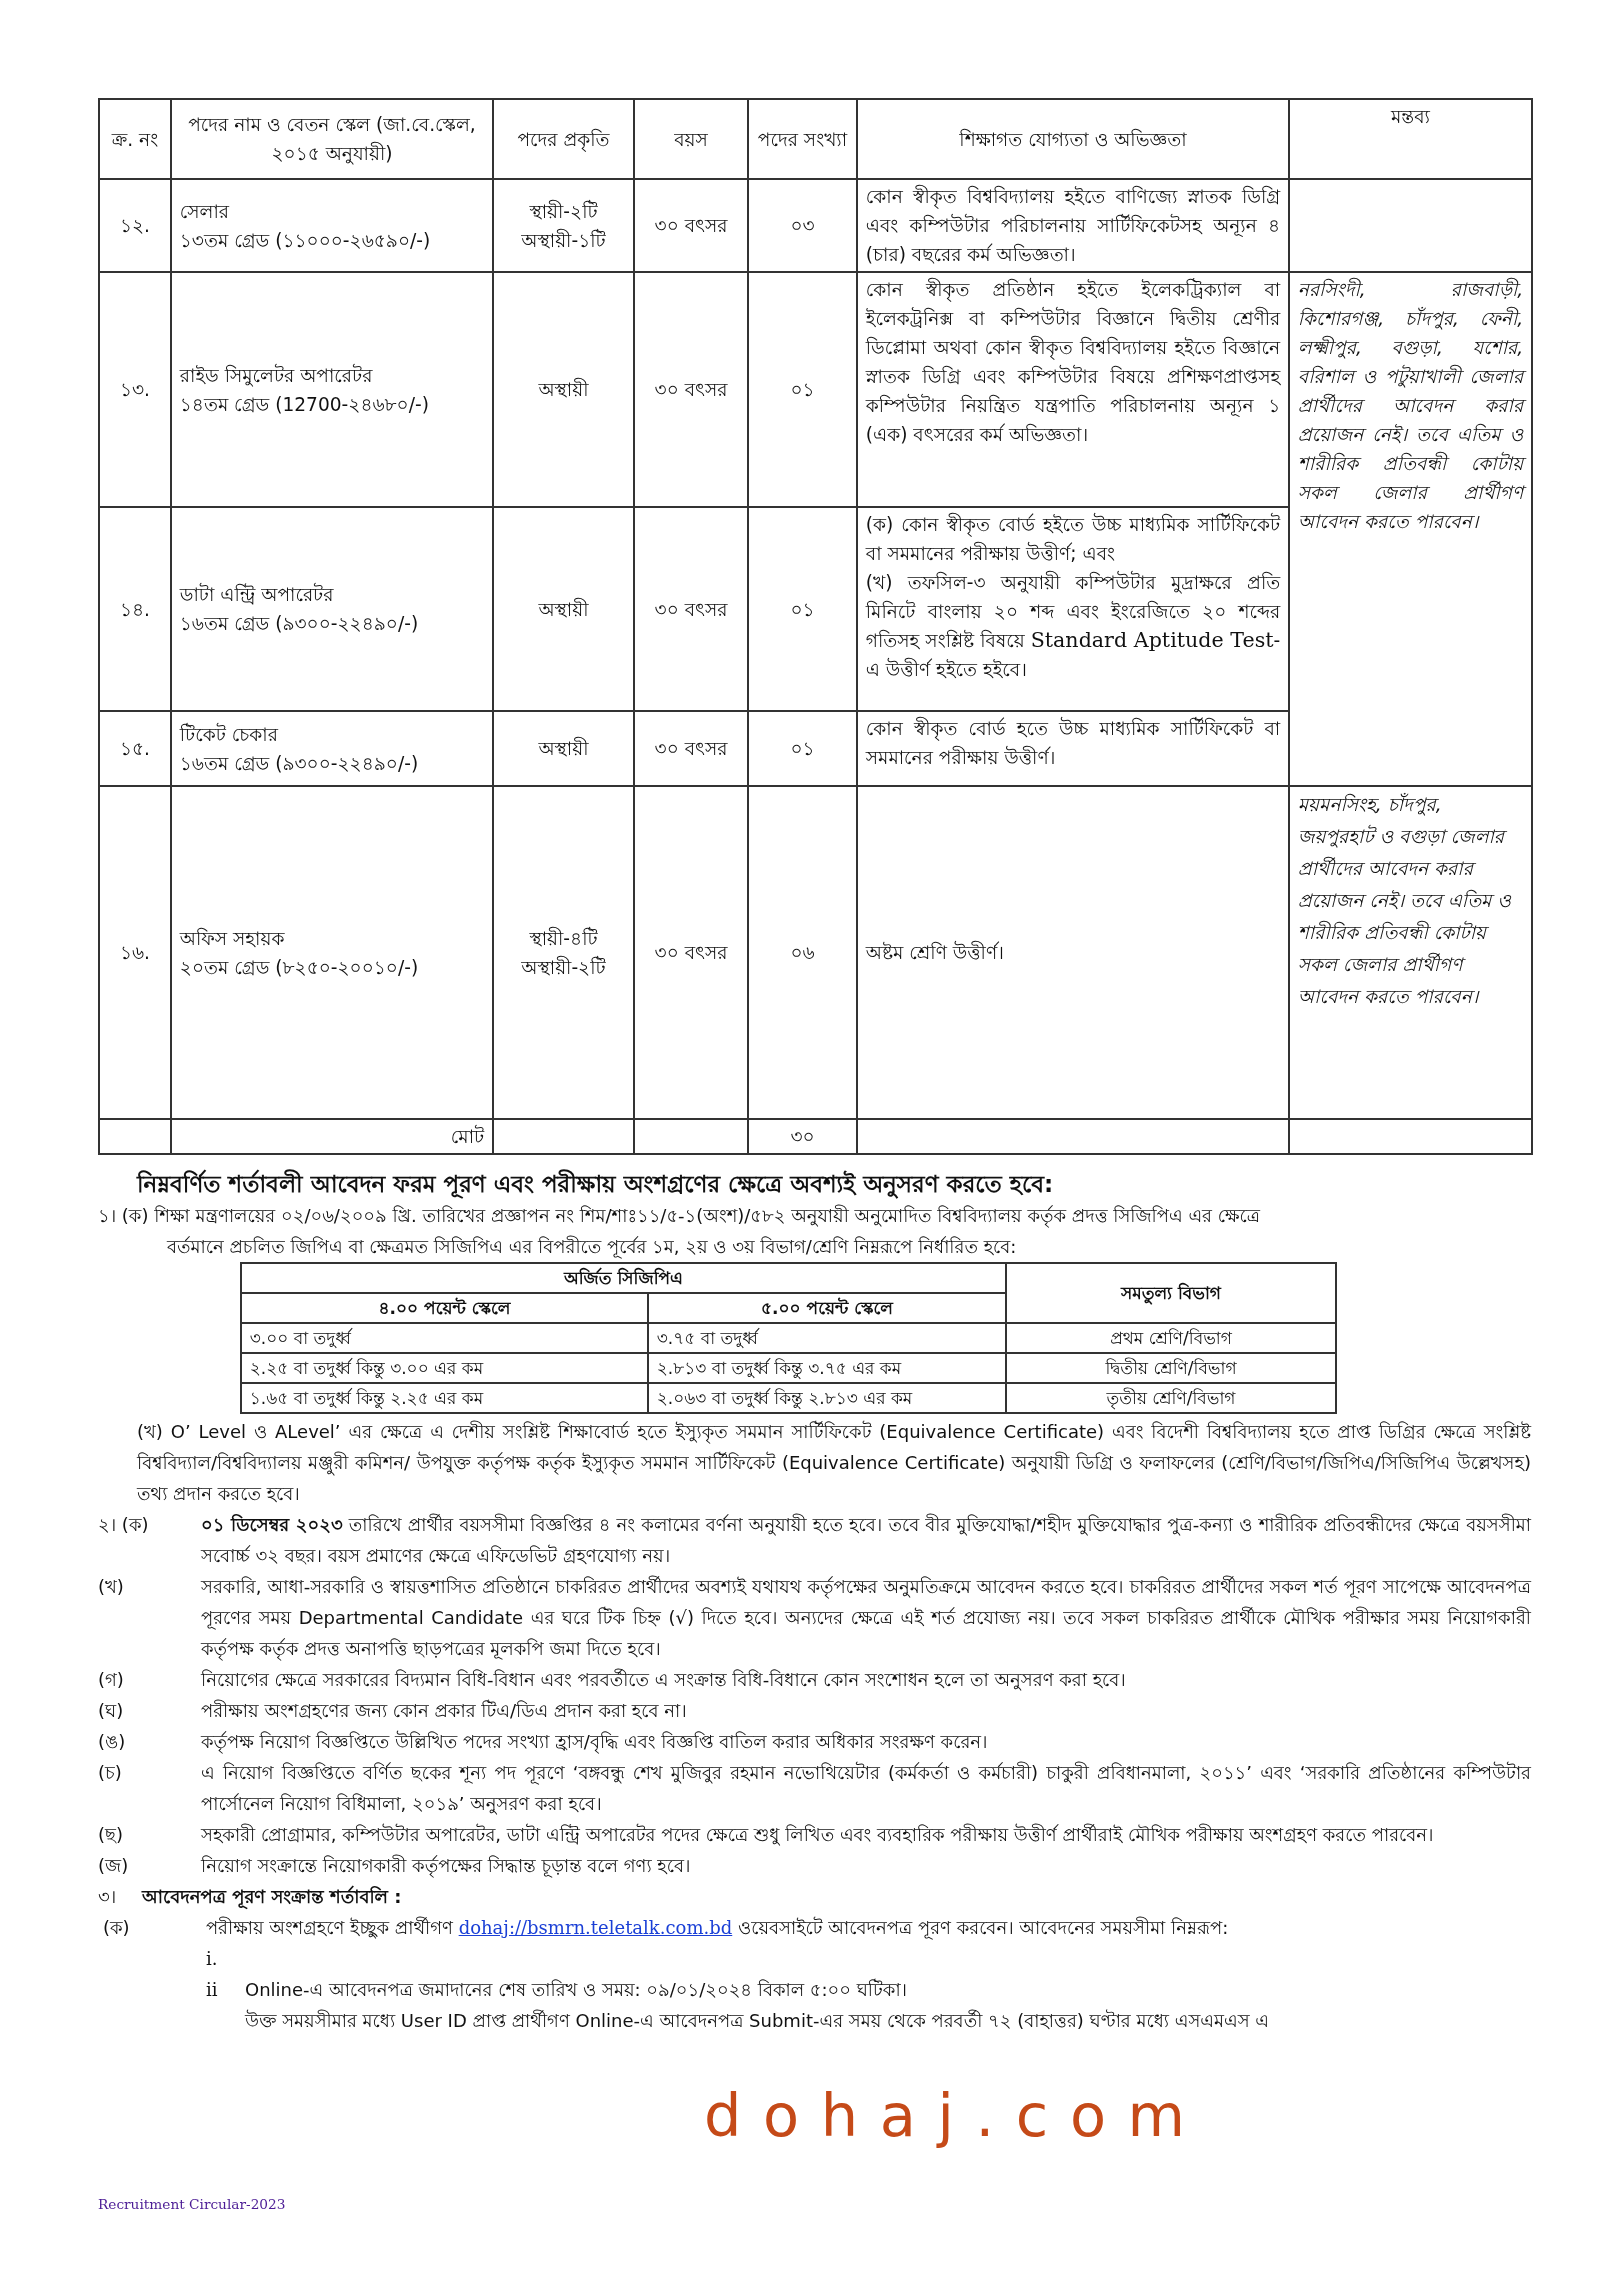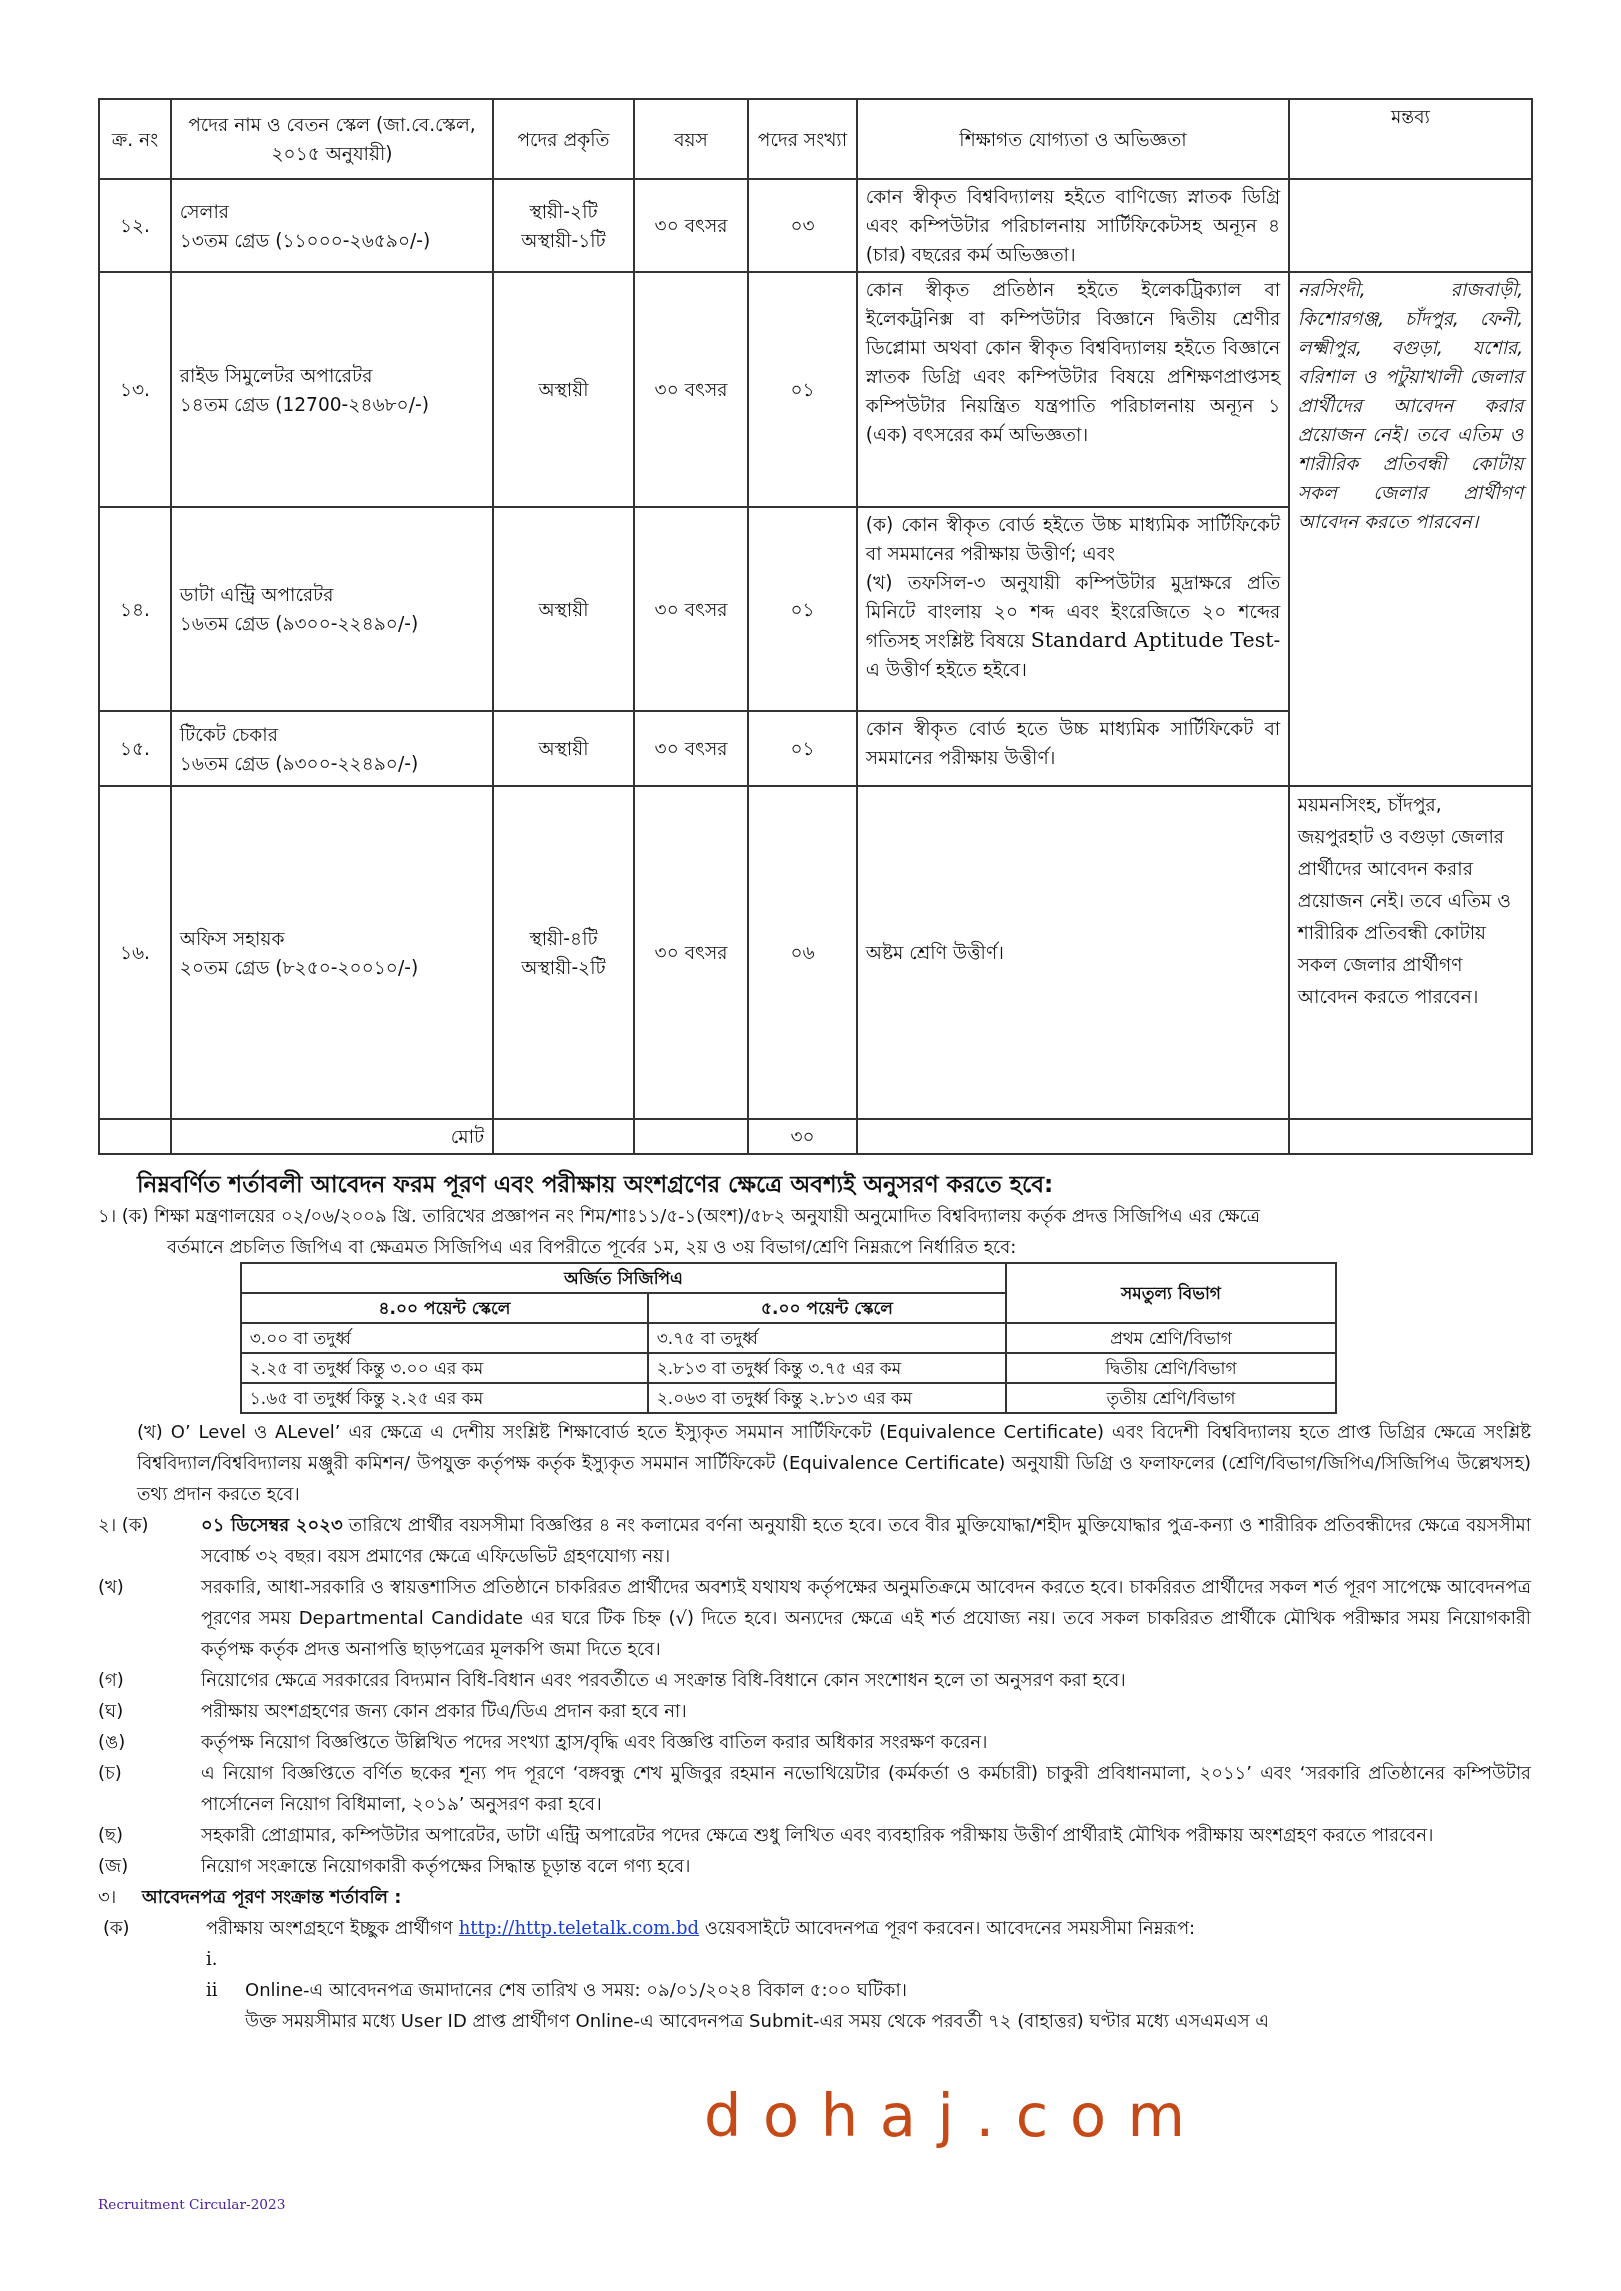--- a/index.html
+++ b/index.html
@@ -5,21 +5,21 @@
   html, body { margin: 0; padding: 0; background: #ffffff; }
   body { width: 1621px; height: 2292px; position: relative; font-family: "DejaVu Sans", sans-serif; color: #111; }
   .page { position: absolute; left: 98px; top: 98px; width: 1433px; }
   table.posts { border-collapse: collapse; width: 1433px; table-layout: fixed; font-size: 18.6px; line-height: 29px; }
   table.posts td, table.posts th { border: 2px solid #333; padding: 2px 7.8px; vertical-align: middle; font-weight: normal; }
   table.posts th { text-align: center; line-height: 29px; padding-top: 2px; }
   .c { text-align: center; }
   .j { text-align: justify; text-align-last: left; }
   .qual { vertical-align: top !important; }
   .remarks { vertical-align: top !important; text-align: justify; font-style: italic; }
-  .remarks2 { vertical-align: top !important; text-align: left; }
+  .remarks2 { vertical-align: top !important; text-align: left; font-style: italic; }
   .sec-title { font-weight: bold; font-size: 23px; margin-top: 11.8px; line-height: 31px; margin-left: 39px; }
   .para { font-size: 18px; line-height: 31px; text-align: justify; }
   .indent1 { padding-left: 69px; }
   .row { display: flex; font-size: 18px; line-height: 31px; }
   .row .lbl { width: 74px; flex: 0 0 74px; }
   .row .txt { flex: 1; text-align: justify; }
   table.gpa { border-collapse: collapse; margin-left: 142px; width: 1095px; table-layout: fixed; font-size: 17px; line-height: 28px; }
   table.gpa td { border: 2px solid #333; padding: 0 7.8px; }
   table.gpa .h { text-align: center; font-weight: bold; }
   .online { font-size: 18px; line-height: 31px; padding-left: 108px; }
@@ -204,21 +204,21 @@
       <div class="txt">নিয়োগ সংক্রান্তে নিয়োগকারী কর্তৃপক্ষের সিদ্ধান্ত চূড়ান্ত বলে গণ্য হবে।</div>
     </div>
 
   <div class="row">
     <div class="lbl" style="width:44px; flex:0 0 44px">৩।</div>
     <div class="txt" style="font-weight:bold">আবেদনপত্র পূরণ সংক্রান্ত শর্তাবলি :</div>
   </div>
 
   <div class="row">
     <div class="lbl" style="width:103px; flex:0 0 103px; padding-left:4.9px">(ক)</div>
-    <div class="txt"><span>পরীক্ষায় অংশগ্রহণে ইচ্ছুক প্রার্থীগণ </span><a class="link serif">http://http.teletalk.com.bd</a><span>  ওয়েবসাইটে আবেদনপত্র পূরণ করবেন। আবেদনের সময়সীমা নিম্নরূপ:</span></div>
+    <div class="txt"><span>পরীক্ষায় অংশগ্রহণে ইচ্ছুক প্রার্থীগণ </span><a class="link serif">dohaj://bsmrn.teletalk.com.bd</a><span>  ওয়েবসাইটে আবেদনপত্র পূরণ করবেন। আবেদনের সময়সীমা নিম্নরূপ:</span></div>
   </div>
 
   <div class="online">
     <div class="ln">
         <span class="rn">i.</span>
       </div>
     <div class="ln">
         <span class="rn">ii</span>
         <span>Online-এ আবেদনপত্র জমাদানের শেষ তারিখ ও সময়: ০৯/০১/২০২৪ বিকাল ৫:০০ ঘটিকা।</span>
       </div>

